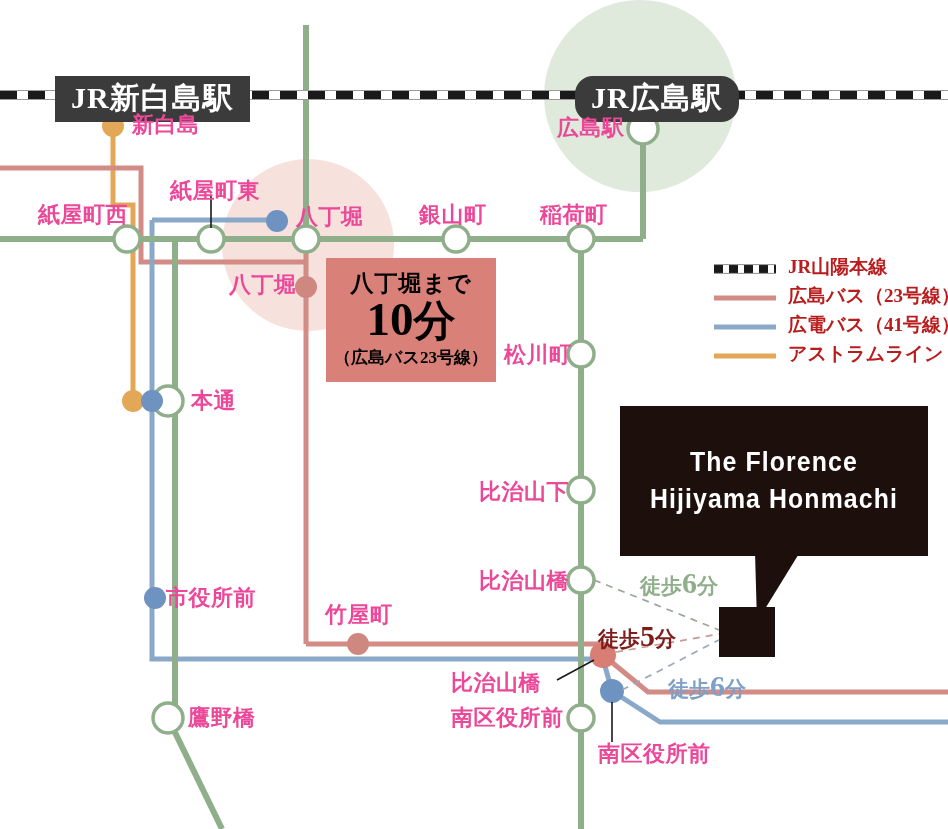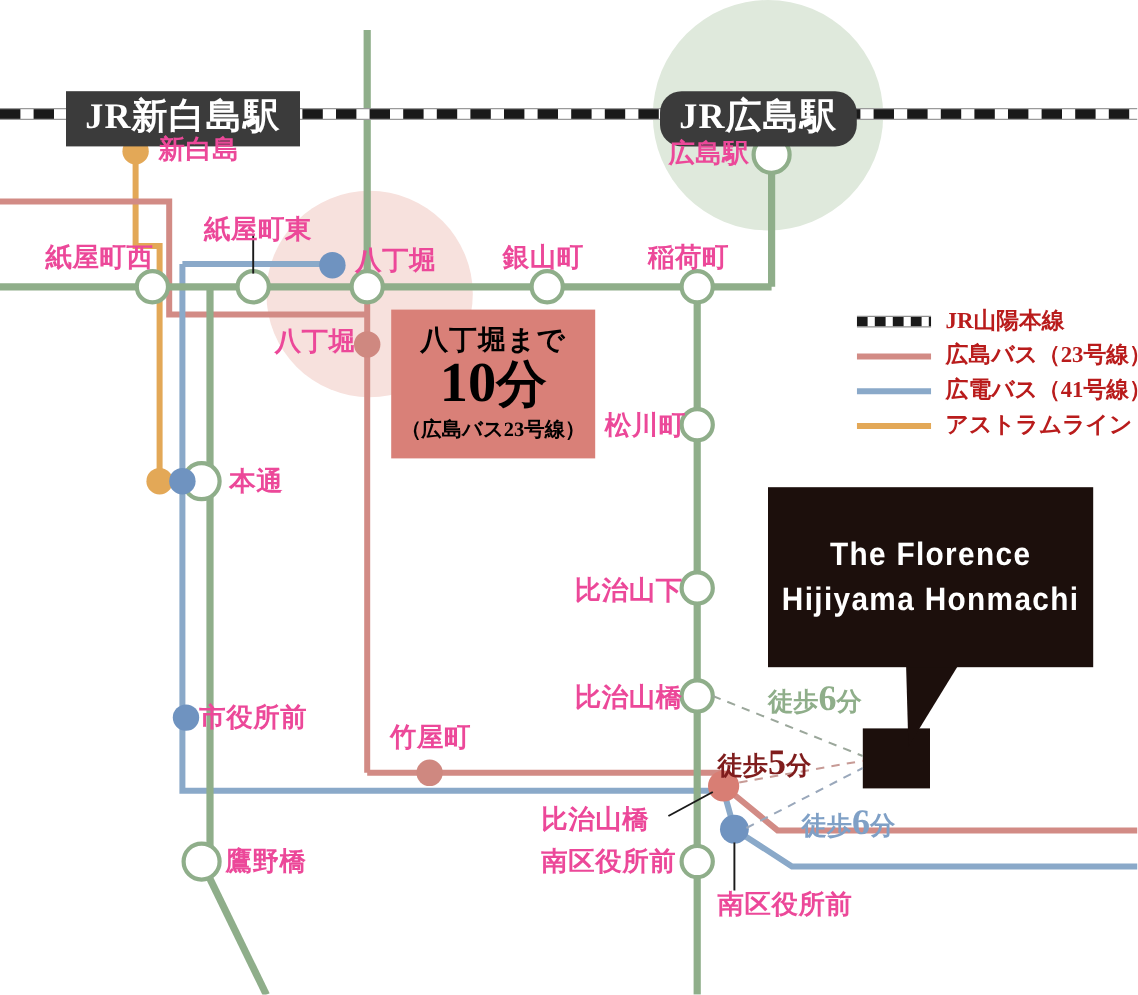--- a/index.html
+++ b/index.html
@@ -13,21 +13,21 @@
          padding:7px 16px 9px 16px;letter-spacing:1px;white-space:nowrap;line-height:1;
          font-family:"Liberation Serif","DejaVu Serif",serif;}
   
   #info-box{position:absolute;left:326px;top:258px;width:170px;height:124px;background:#d98078;
             color:#000000;text-align:center;display:flex;flex-direction:column;justify-content:center;align-items:center;}
   #info-box .l1{font-size:23px;font-weight:700;letter-spacing:1px;line-height:1.1;}
   #info-box .l2{font-size:42px;font-weight:700;line-height:1.05;margin-top:-1px;letter-spacing:0px;}
   #info-box .l2 .num{font-size:47px;}
   #info-box .l3{font-size:17px;font-weight:700;letter-spacing:0px;margin-top:1px;}
   
-  #callout{position:absolute;left:640px;top:406px;width:271px;height:150px;background:#1c0f0c;}
+  #callout{position:absolute;left:620px;top:406px;width:308px;height:150px;background:#1c0f0c;}
   #callout .ctext{position:absolute;left:0;top:0;width:100%;height:100%;
        display:flex;flex-direction:column;justify-content:center;align-items:center;
        color:#fff;font-family:"Liberation Sans","DejaVu Sans",sans-serif;font-weight:700;
        font-size:27px;line-height:1.38;letter-spacing:1.2px;transform:scaleX(0.92);}
   
   .walk{position:absolute;white-space:nowrap;font-weight:700;font-family:"Liberation Serif","DejaVu Serif",serif;}
   .walk .w-t{font-size:21px;}
   .walk .w-n{font-size:30px;}
   .walk .w-m{font-size:21px;}
   .walk.g{color:#8fae8a;}
@@ -131,21 +131,21 @@
     <g fill="none" stroke-dasharray="7 6" stroke-width="1.7">
       <path d="M594,580 L719,630" stroke="#9ba79b"></path>
       <path d="M616,652 L719,634" stroke="#c79b96"></path>
       <path d="M622,690 L719,640" stroke="#9aa8bb"></path>
     </g>
 
     <polygon points="755,552 800,552 757,622" fill="#1c0f0c"></polygon>
   </svg>
 
   <div class="plate" style="left:55px;top:76px;">JR新白島駅</div>
-  <div class="plate" style="left:550px;top:76px;border-radius:18px;">JR広島駅</div>
+  <div class="plate" style="left:575px;top:76px;border-radius:18px;">JR広島駅</div>
 
   <div class="lbl st-lbl" style="left:132px;top:114px;">新白島</div>
   <div class="lbl st-lbl" style="left:38px;top:204px;">紙屋町西</div>
   <div class="lbl st-lbl" style="left:170px;top:180px;">紙屋町東</div>
   <div class="lbl st-lbl" style="left:296px;top:206px;">八丁堀</div>
   <div class="lbl st-lbl" style="left:229px;top:274px;">八丁堀</div>
   <div class="lbl st-lbl" style="left:419px;top:204px;">銀山町</div>
   <div class="lbl st-lbl" style="left:540px;top:204px;">稲荷町</div>
   <div class="lbl st-lbl" style="left:557px;top:117px;">広島駅</div>
   <div class="lbl st-lbl" style="left:504px;top:344px;">松川町</div>

